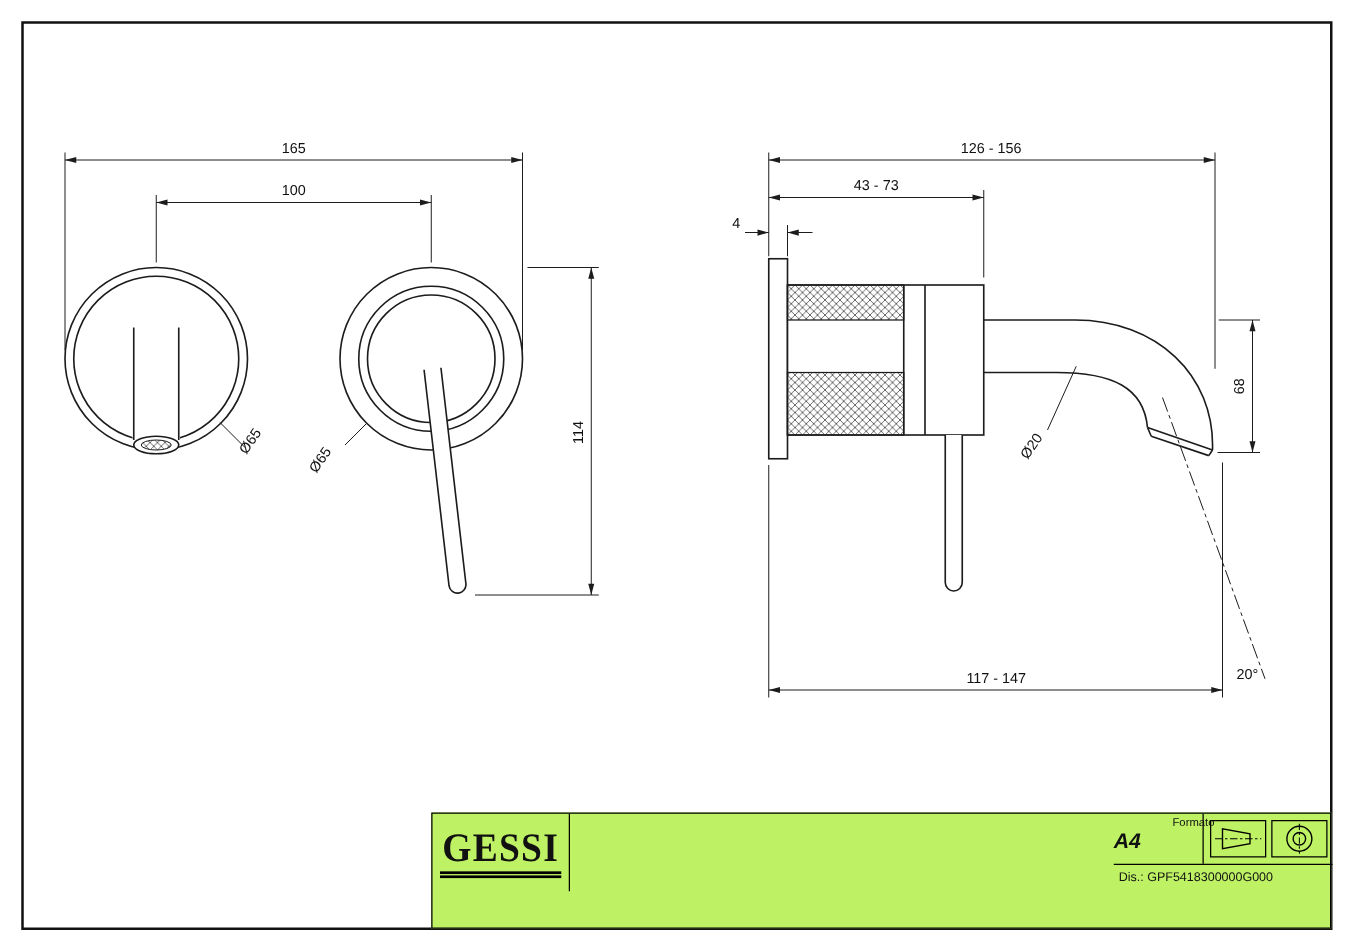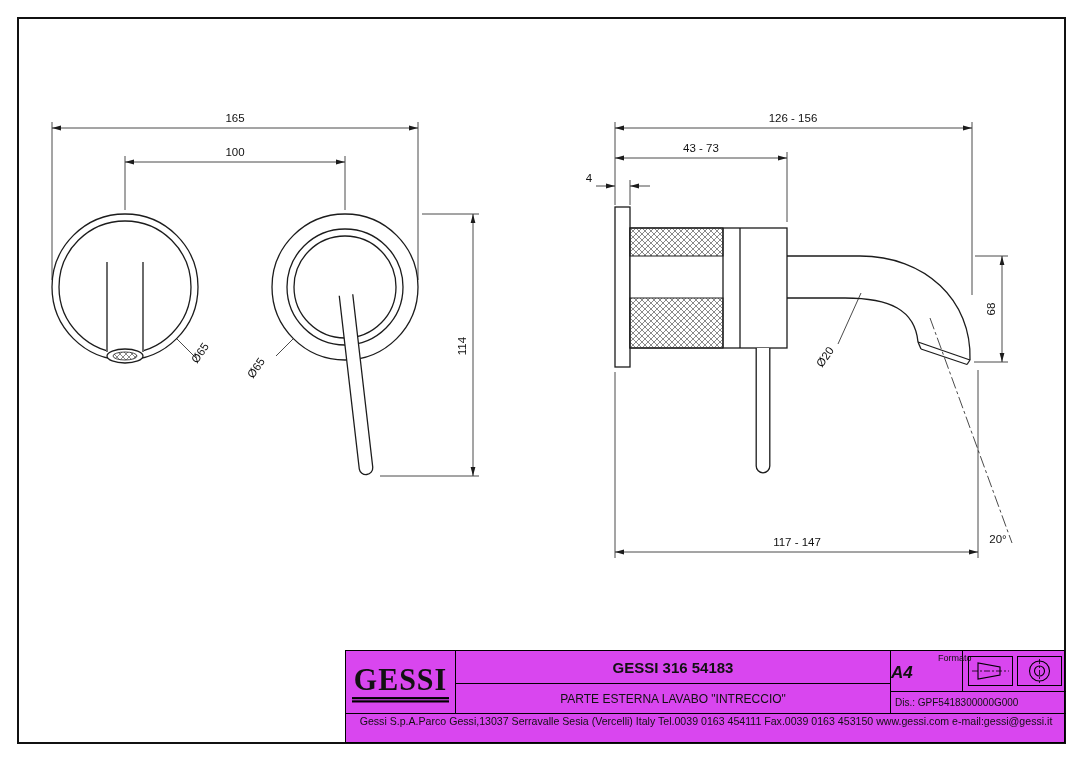--- a/index.html
+++ b/index.html
@@ -7,21 +7,21 @@
   .page { position:relative; width:1084px; height:761px; background:#fff; overflow:hidden; }
   svg.drawing { position:absolute; left:0; top:0; }
   .obj   { fill:none; stroke:#1c1c1c; stroke-width:1.3; }
   .objw  { fill:#ffffff; stroke:#1c1c1c; stroke-width:1.3; }
   .thin  { fill:none; stroke:#1c1c1c; stroke-width:0.8; }
   .arr   { fill:#1c1c1c; stroke:none; }
   .dimtext { font-family:"Liberation Sans", sans-serif; font-size:11.5px; fill:#111; }
 
   
   .titleblock { position:absolute; left:345px; top:650px; width:720px; height:93px;
-                border:1.6px solid #000; background:#d946ef; color:#111; }
+                border:1.6px solid #000; background:#bef264; color:#111; }
   .tb-logo { position:absolute; left:0; top:0; width:110px; height:62px;
              border-right:1.3px solid #000; display:flex; align-items:center; justify-content:center; }
   .logo-text { font-family:"Liberation Serif", serif; font-weight:bold; font-size:30px;
                letter-spacing:1px; line-height:1; border-bottom:5px double #000; padding:0 2px 2px 2px;
                transform:scaleY(1.08); }
   .tb-center { position:absolute; left:110px; top:0; width:435px; height:62px; border-right:1.3px solid #000; }
   .tb-model { height:33px; border-bottom:1.3px solid #000; display:flex; align-items:center;
               justify-content:center; font-weight:bold; font-size:15px; }
   .tb-desc  { height:29px; display:flex; align-items:center; justify-content:center; font-size:12px; }
   .tb-right { position:absolute; left:545px; top:0; width:175px; height:62px; }
@@ -182,24 +182,20 @@
       </g>
     </g>
   </svg>
 
   <div class="titleblock">
 
     <div class="tb-logo">
       <span class="logo-text">GESSI</span>
     </div>
 
-    <div class="tb-center">
-      <div class="tb-model">GESSI 316 54183</div>
-      <div class="tb-desc">PARTE ESTERNA LAVABO "INTRECCIO"</div>
-    </div>
 
     <div class="tb-right">
       <div class="tb-formato">
         <span class="fl">Formato</span>
         <span class="fv">A4</span>
       </div>
       <div class="tb-symbols">
         <span class="sym-box">
           <svg width="43" height="28" viewBox="0 0 43 28">
             <line x1="3" y1="14" x2="40" y2="14" stroke="#000" stroke-width="0.8" stroke-dasharray="6 2 2 2"></line>
@@ -210,17 +206,16 @@
           <svg width="43" height="28" viewBox="0 0 43 28">
             <line x1="21.5" y1="2" x2="21.5" y2="26" stroke="#000" stroke-width="0.8" stroke-dasharray="5 2 2 2"></line>
             <circle cx="21.5" cy="14" r="10" fill="none" stroke="#000" stroke-width="1.1"></circle>
             <circle cx="21.5" cy="14" r="5" fill="none" stroke="#000" stroke-width="1.1"></circle>
           </svg>
         </span>
       </div>
       <div class="tb-dis">Dis.: GPF5418300000G000</div>
     </div>
 
-    <div class="tb-address">Gessi S.p.A.Parco Gessi,13037 Serravalle Sesia (Vercelli) Italy Tel.0039 0163 454111 Fax.0039 0163 453150 www.gessi.com e-mail:gessi@gessi.it</div>
 
   </div>
 
 </div>
 
 </body></html>

